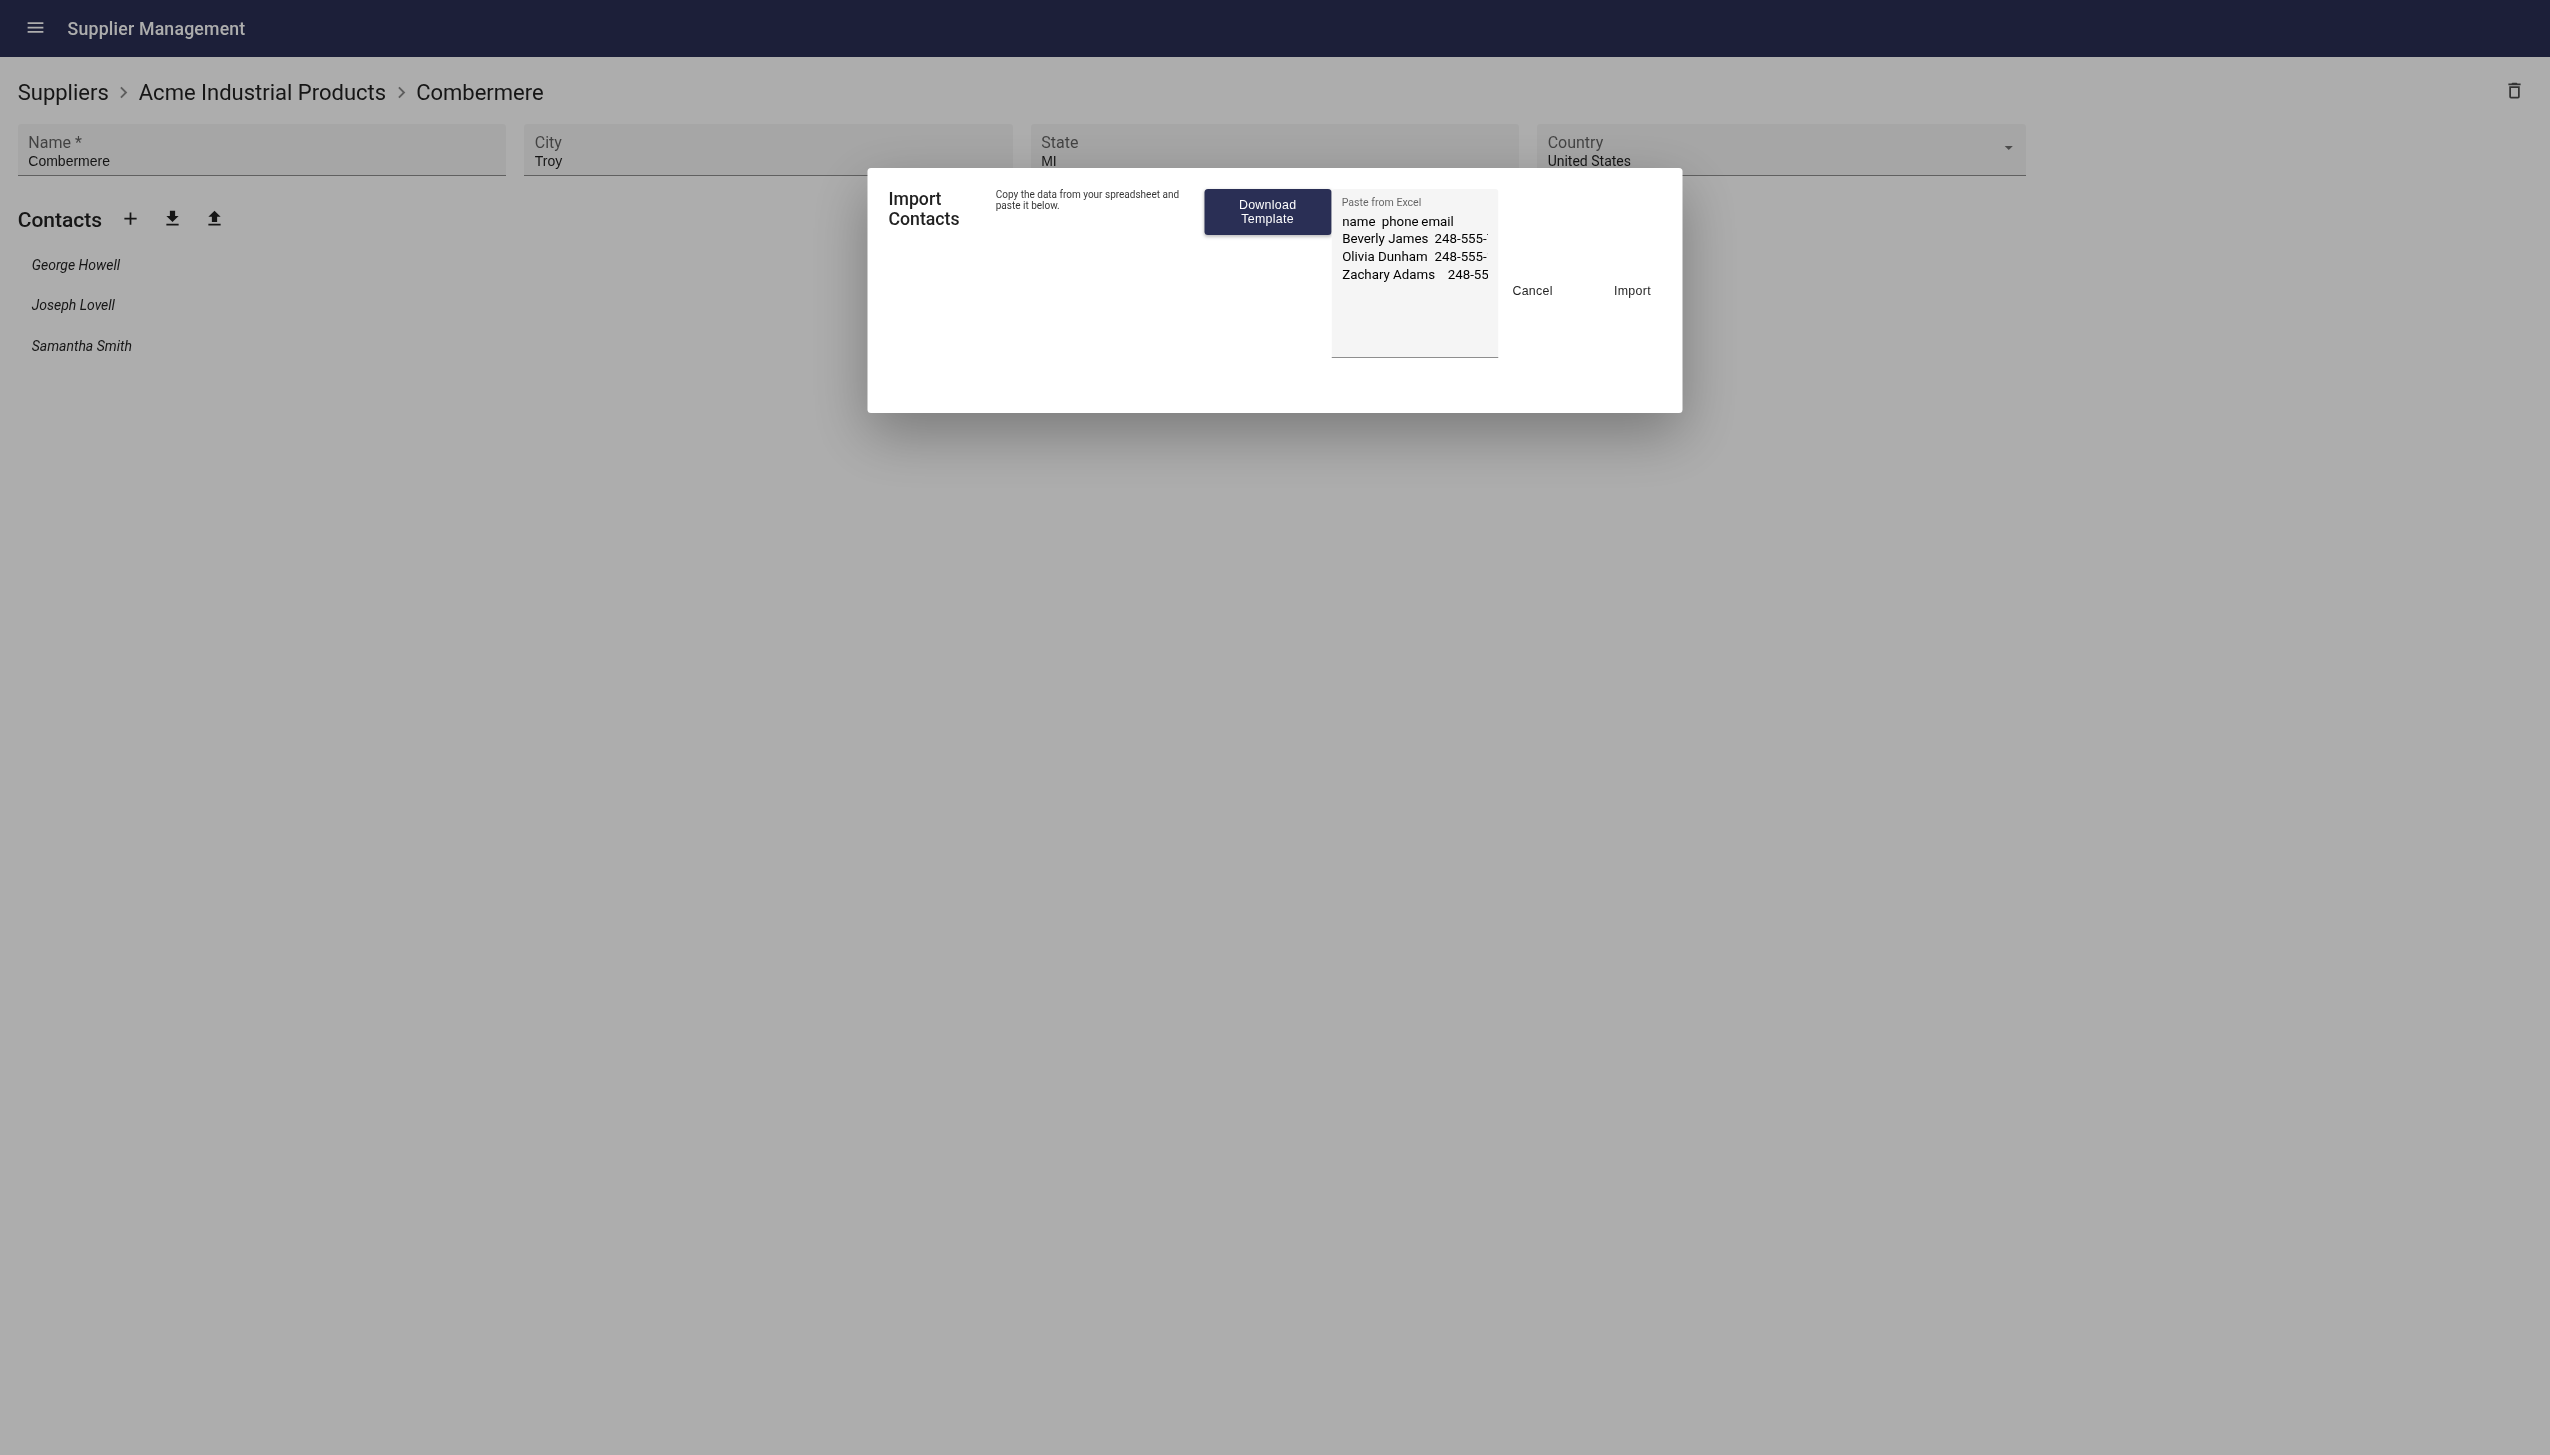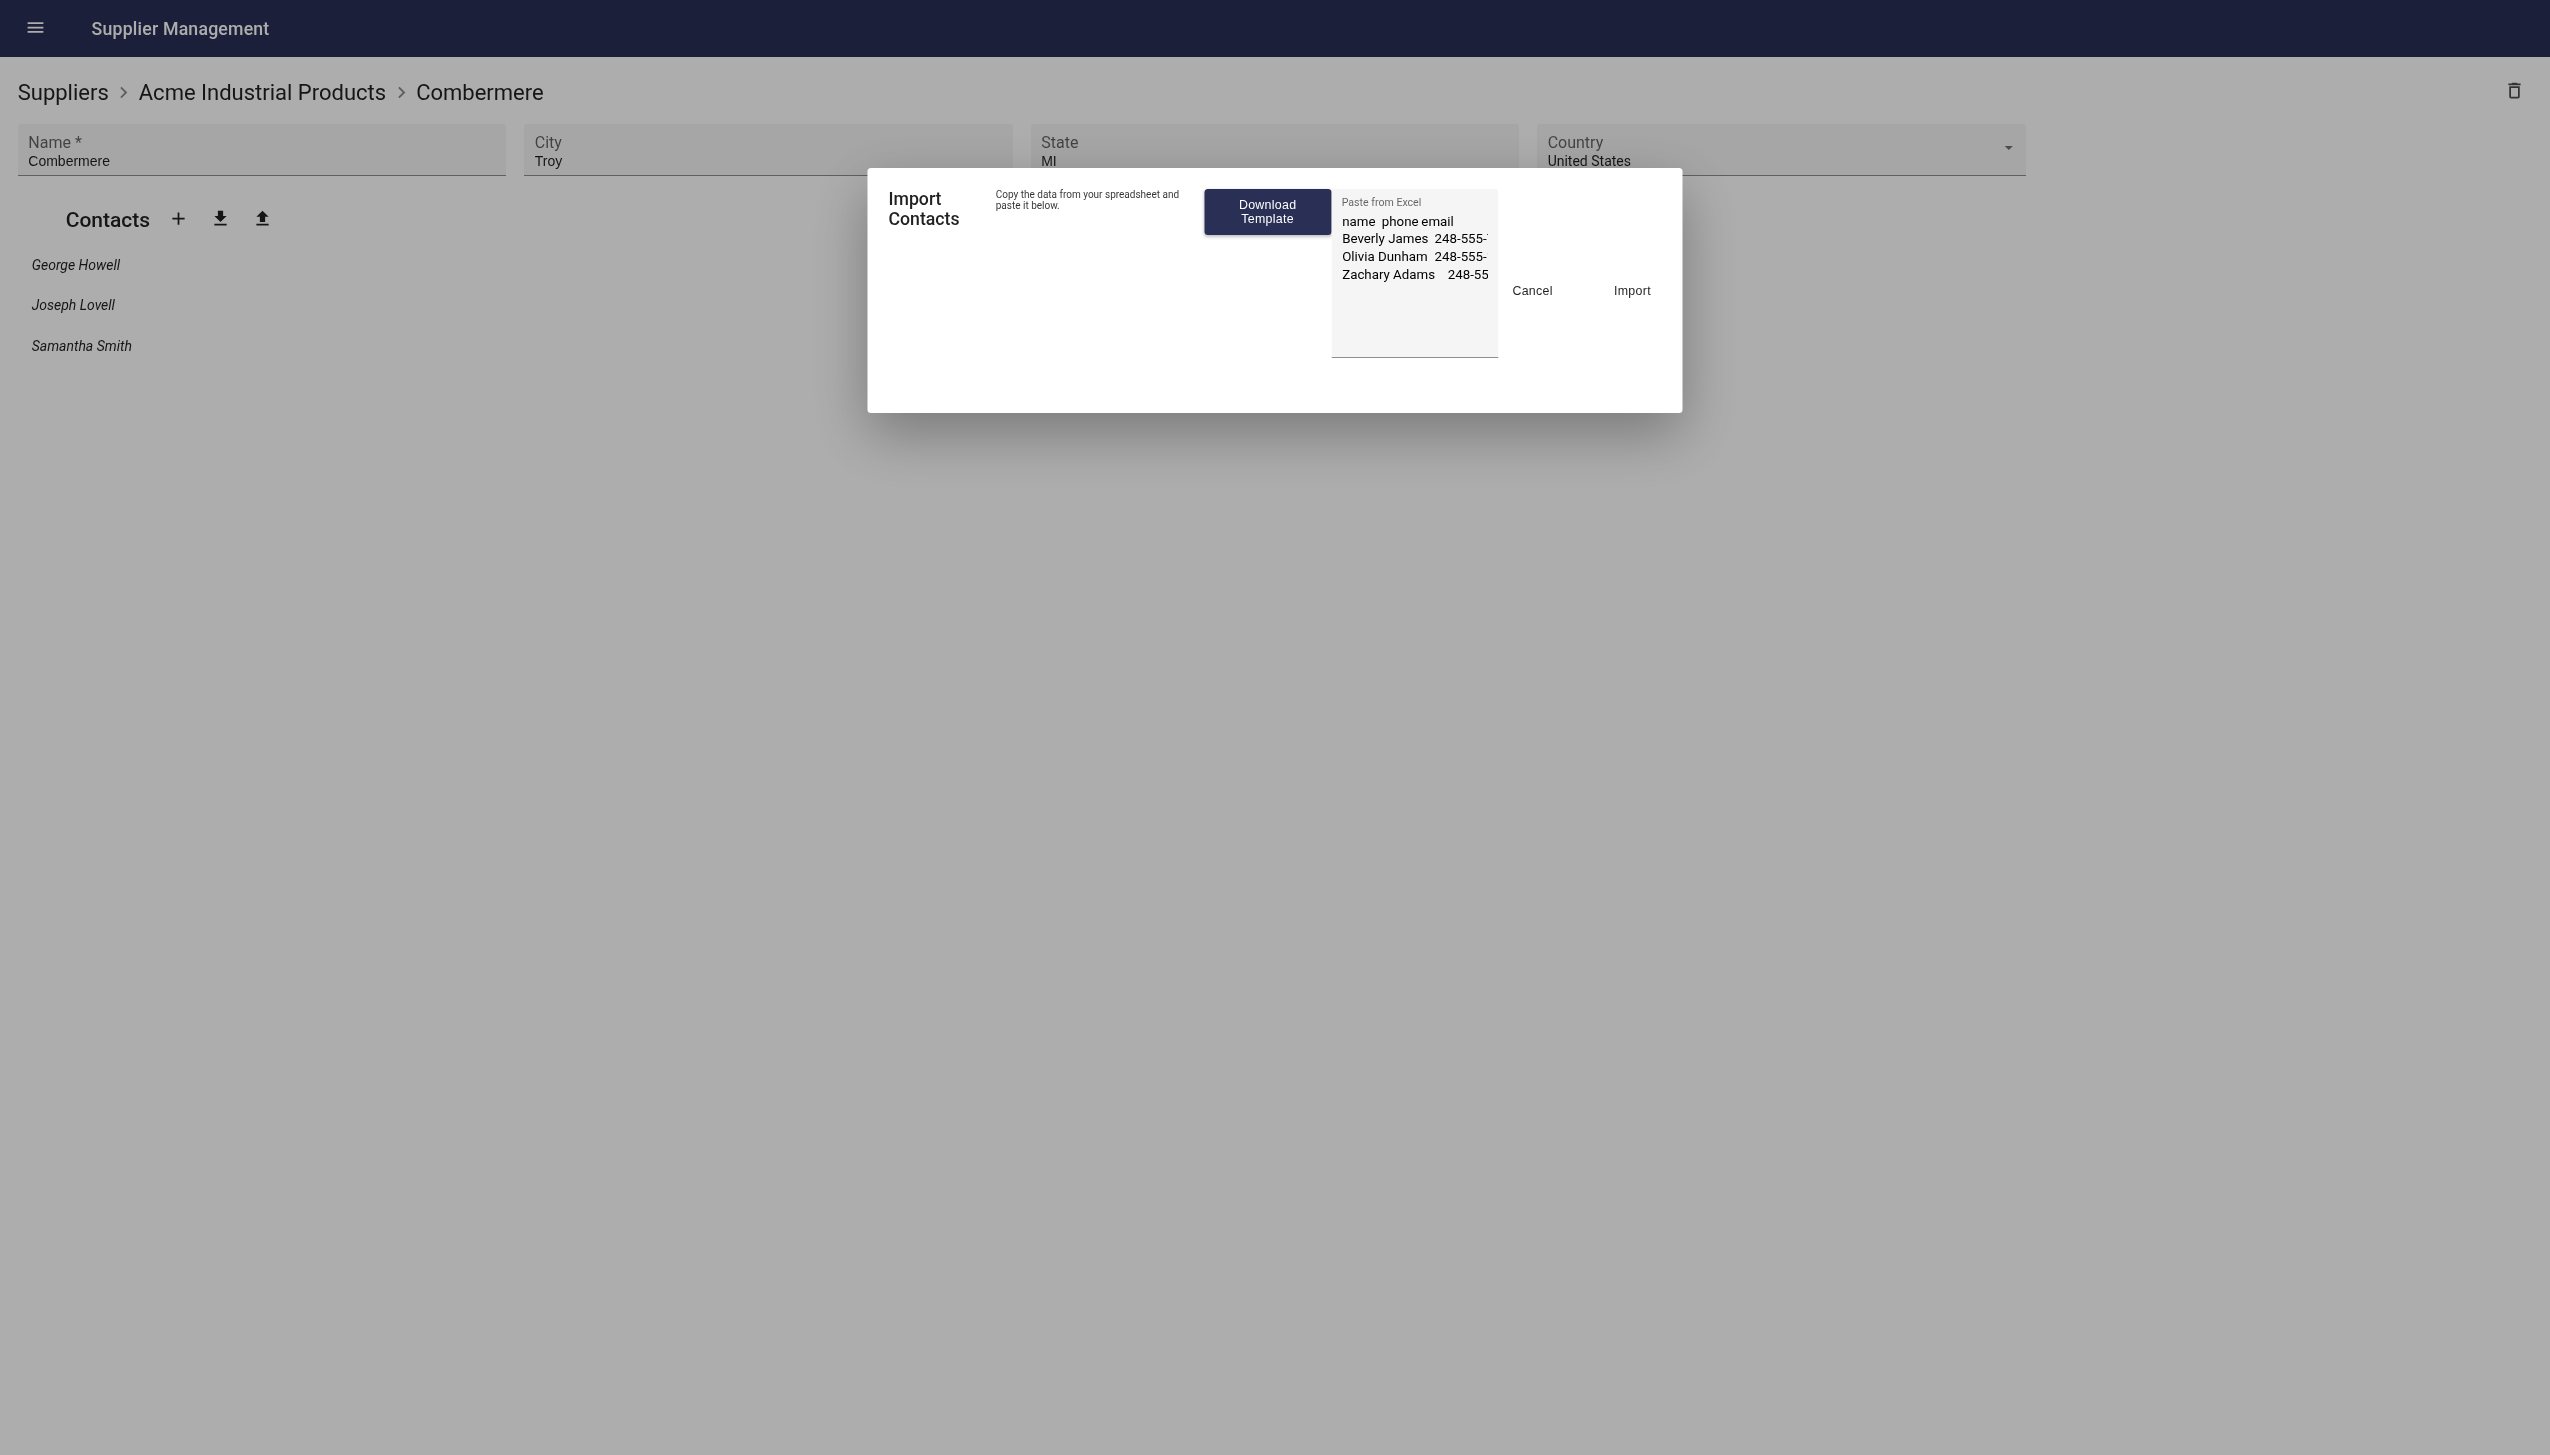--- a/index.html
+++ b/index.html
@@ -6,21 +6,20 @@
     html, body { width: 100%; height: 100%; font-family: Roboto, "Helvetica Neue", Arial, sans-serif; color: rgba(0,0,0,0.87); background: #fff; }
     body { overflow: hidden; }
 
     .app-bar {
       height: 57px;
       background: #2a2f55;
       color: #fff;
       display: flex;
       align-items: center;
       padding: 0 14px;
-      gap: 24px;
     }
     .menu-btn {
       width: 43px; height: 43px; border-radius: 50%;
       display: flex; align-items: center; justify-content: center;
       cursor: pointer;
     }
     .menu-btn svg { fill: #fff; }
     .app-title { font-size: 17.7px; font-weight: 500; margin-left: 10.6px; letter-spacing: 0.2px; }
 
     .page {
@@ -80,21 +79,20 @@
     }
     .field.select .dropdown-arrow {
       position: absolute; right: 7px; top: 50%; transform: translateY(-50%);
       pointer-events: none;
     }
     .field.select .dropdown-arrow svg { fill: rgba(0,0,0,0.54); }
 
     .contacts-header {
       display: flex; align-items: center; gap: 7px;
       margin-bottom: 7px;
-      margin-left: 48px;
     }
     .contacts-title { font-size: 21px; font-weight: 500; margin-right: 3.5px; }
     .icon-btn {
       width: 35px; height: 35px; border-radius: 50%;
       display: flex; align-items: center; justify-content: center;
       cursor: pointer;
     }
     .icon-btn svg { fill: rgba(0,0,0,0.87); }
 
     .contact-list { display: flex; flex-direction: column; font-style: italic; }

